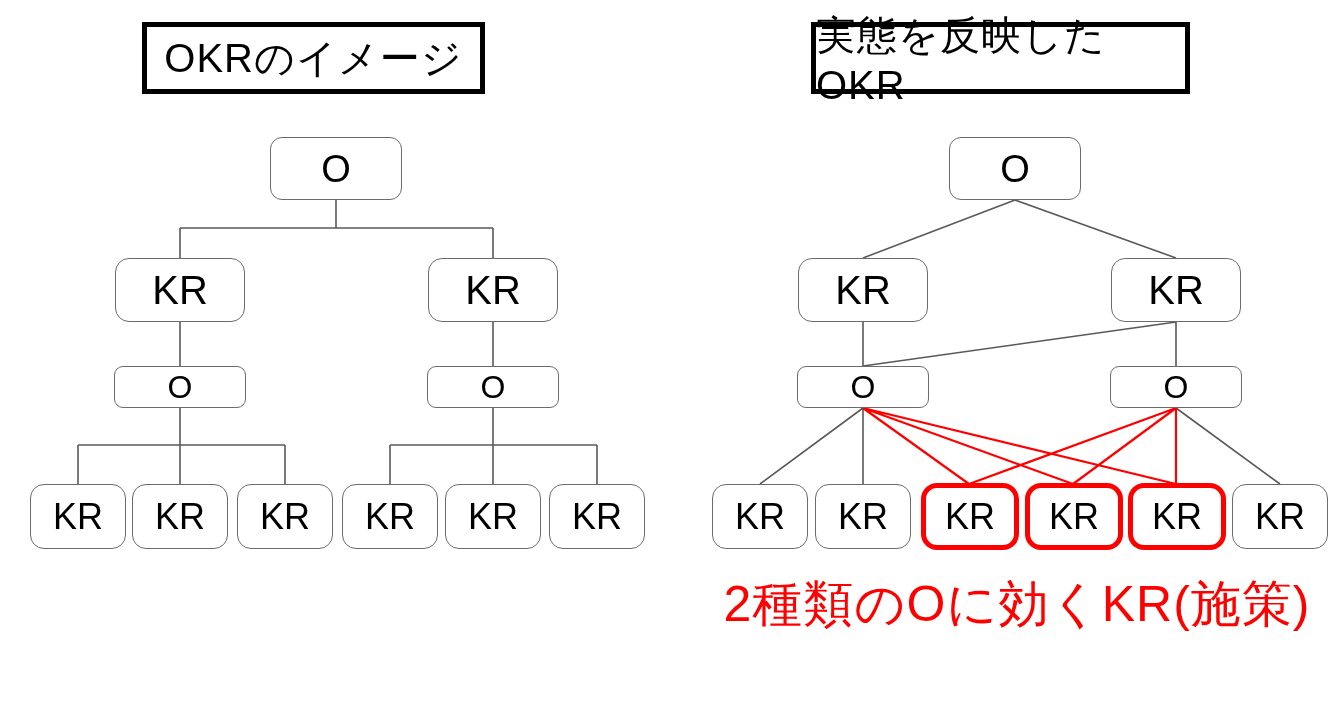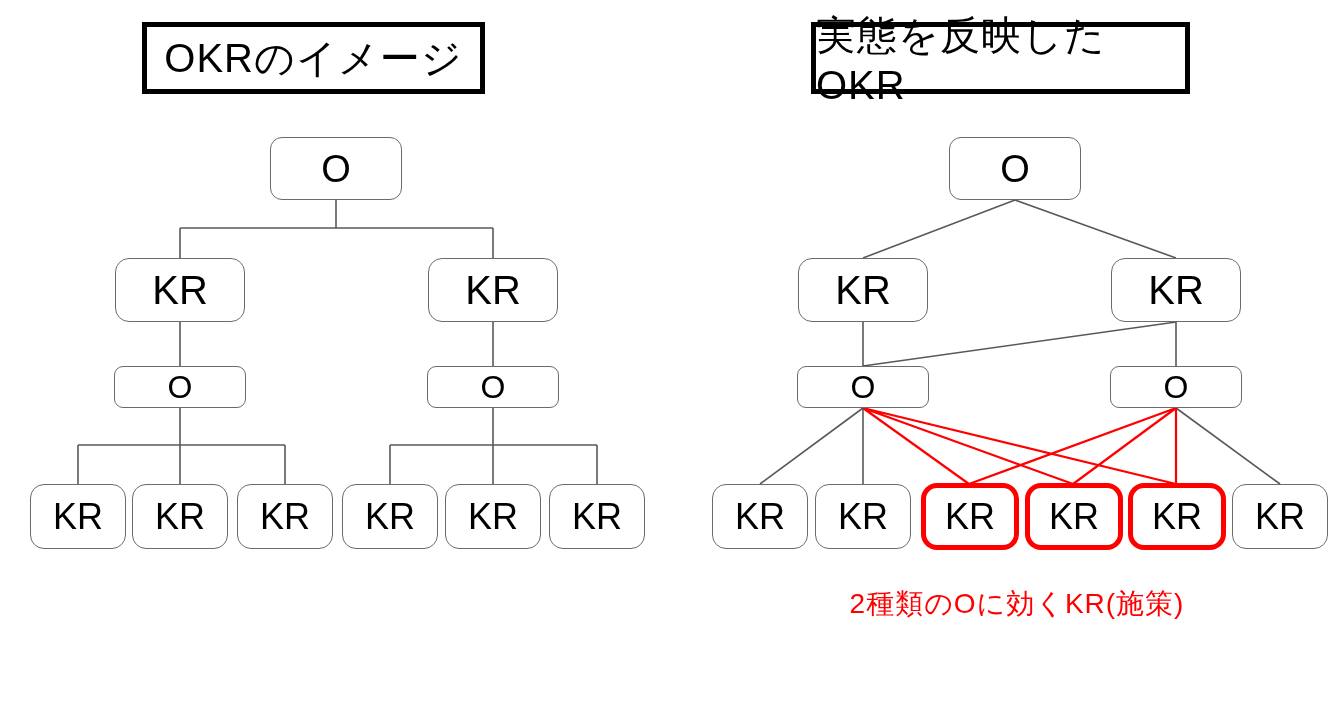--- a/index.html
+++ b/index.html
@@ -41,21 +41,21 @@
     border:5px solid var(--title-border);
     display:flex;align-items:center;justify-content:center;
     font-size:40px;
     letter-spacing:1px;
   }
   .caption{
     position:absolute;
     left:712px;top:580px;width:610px;
     text-align:center;
     color:var(--red);
-    font-size:28px;
+    font-size:50px;
     line-height:48px;
     letter-spacing:1px;
   }
 </style>
 </head>
 <body>
 
 <div class="canvas">
 
   <svg class="edges" viewBox="0 0 1344 704">

